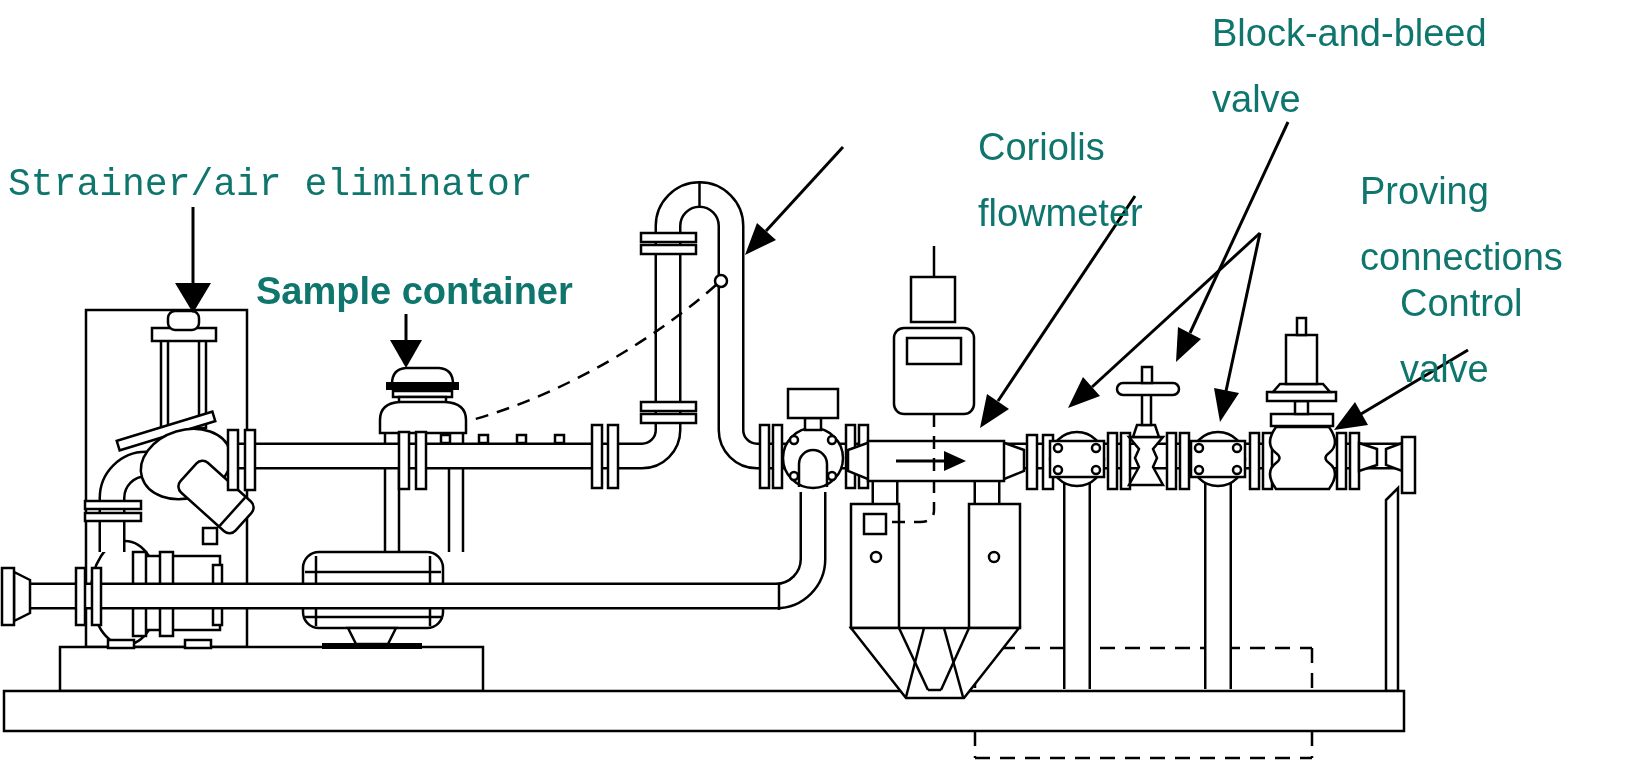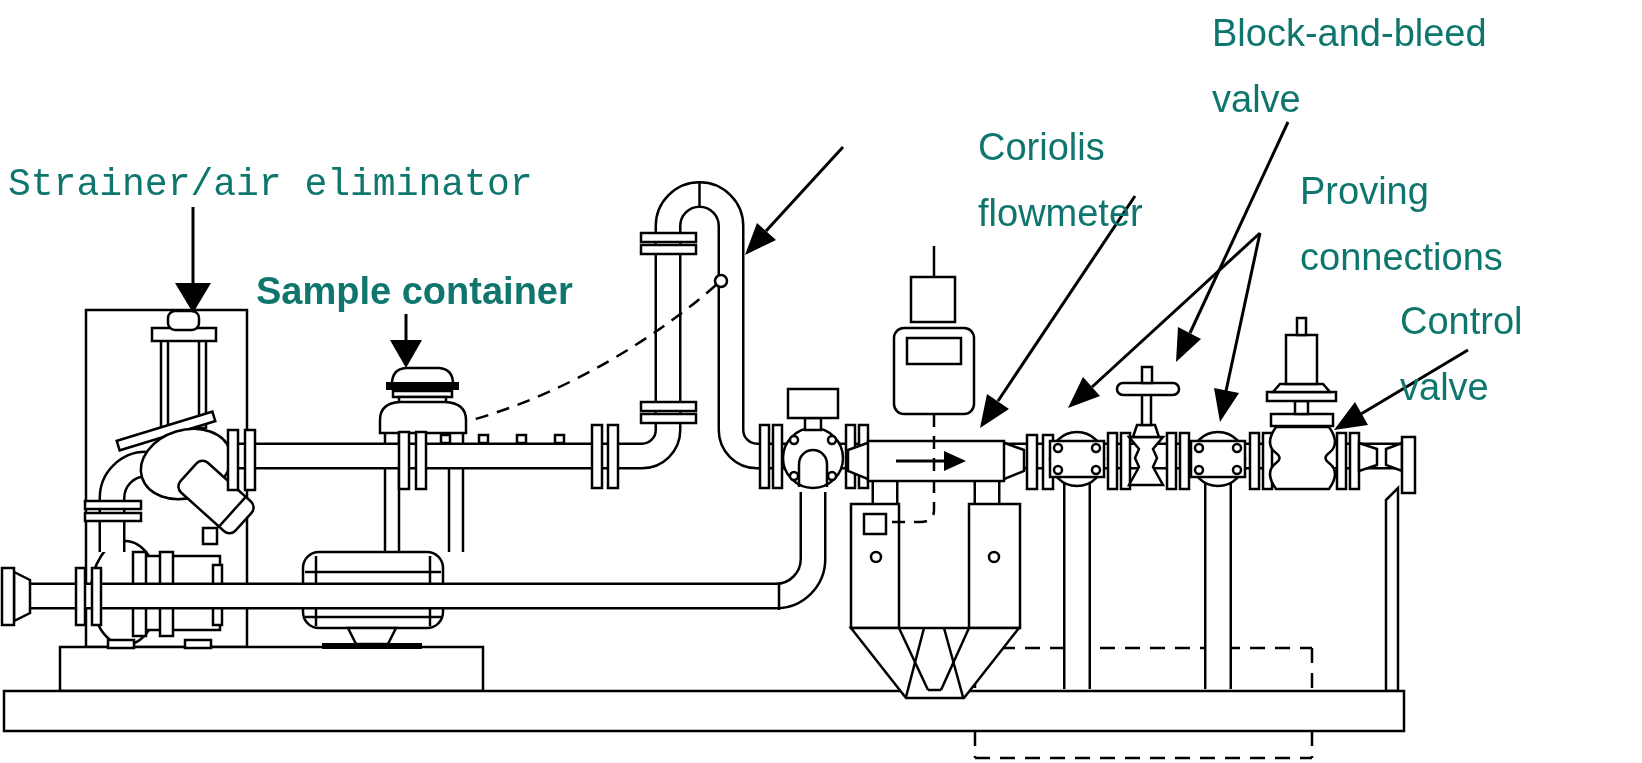--- a/index.html
+++ b/index.html
@@ -298,18 +298,18 @@
 
   <div class="lbl" style="left:256px;top:258px;font-weight:bold;">Sample container</div>
 
 
   <div class="lbl" style="left:978px;top:66px;margin-top:48px;">Coriolis
 flowmeter</div>
 
   <div class="lbl" style="left:1212px;top:0px;">Block-and-bleed
 valve</div>
 
-  <div class="lbl" style="left:1300px;top:158px;">Proving
+  <div class="lbl" style="left:1360px;top:158px;">Proving
 connections</div>
 
-  <div class="lbl" style="left:1400px;top:288px;">Control
+  <div class="lbl" style="left:1400px;top:270px;">Control
 valve</div>
 </div>
 
 </body></html>

